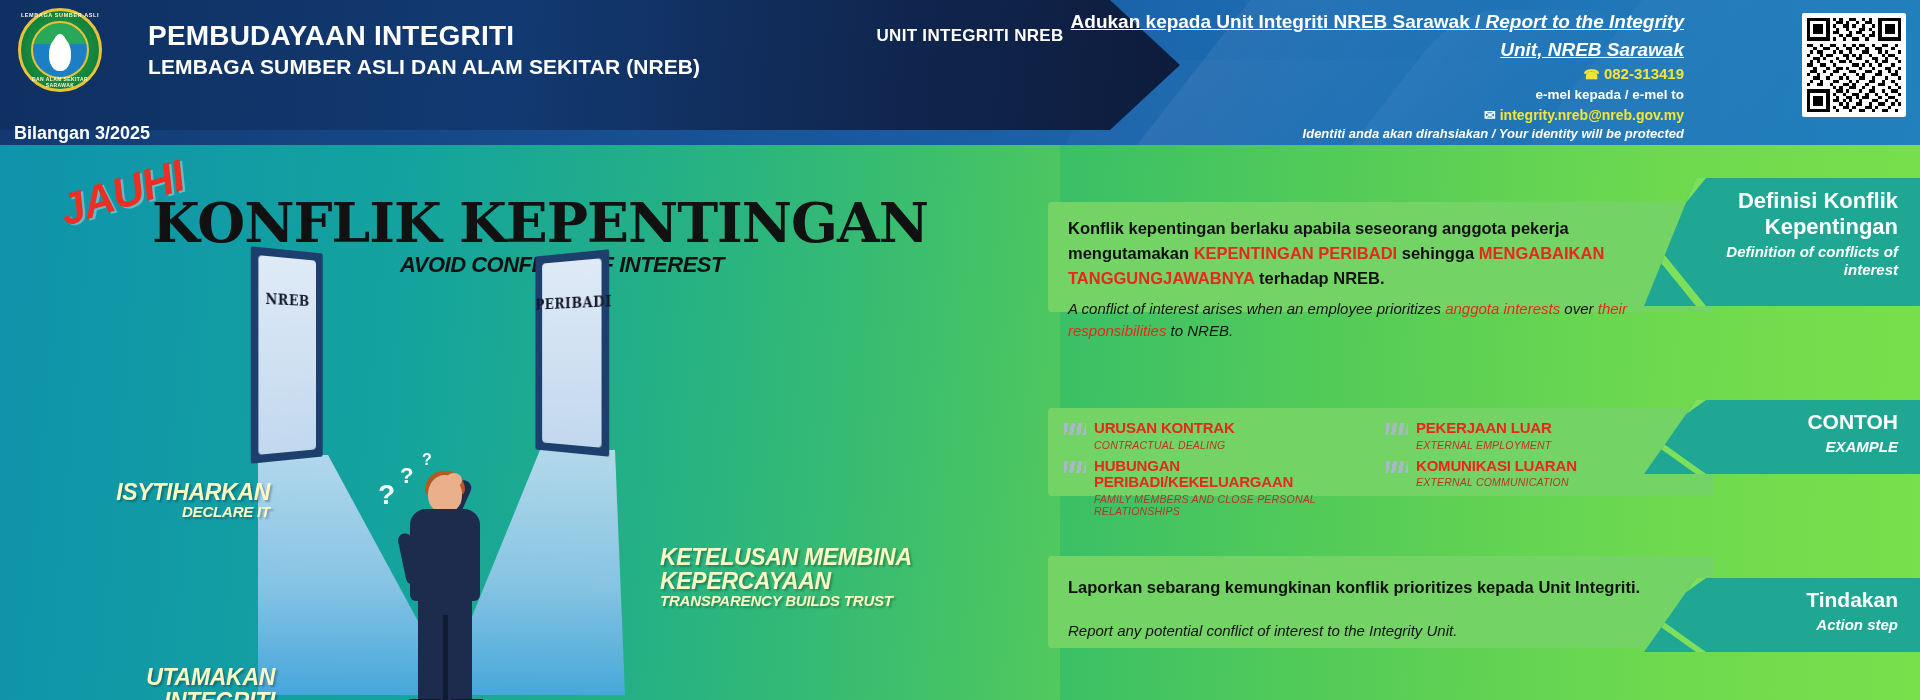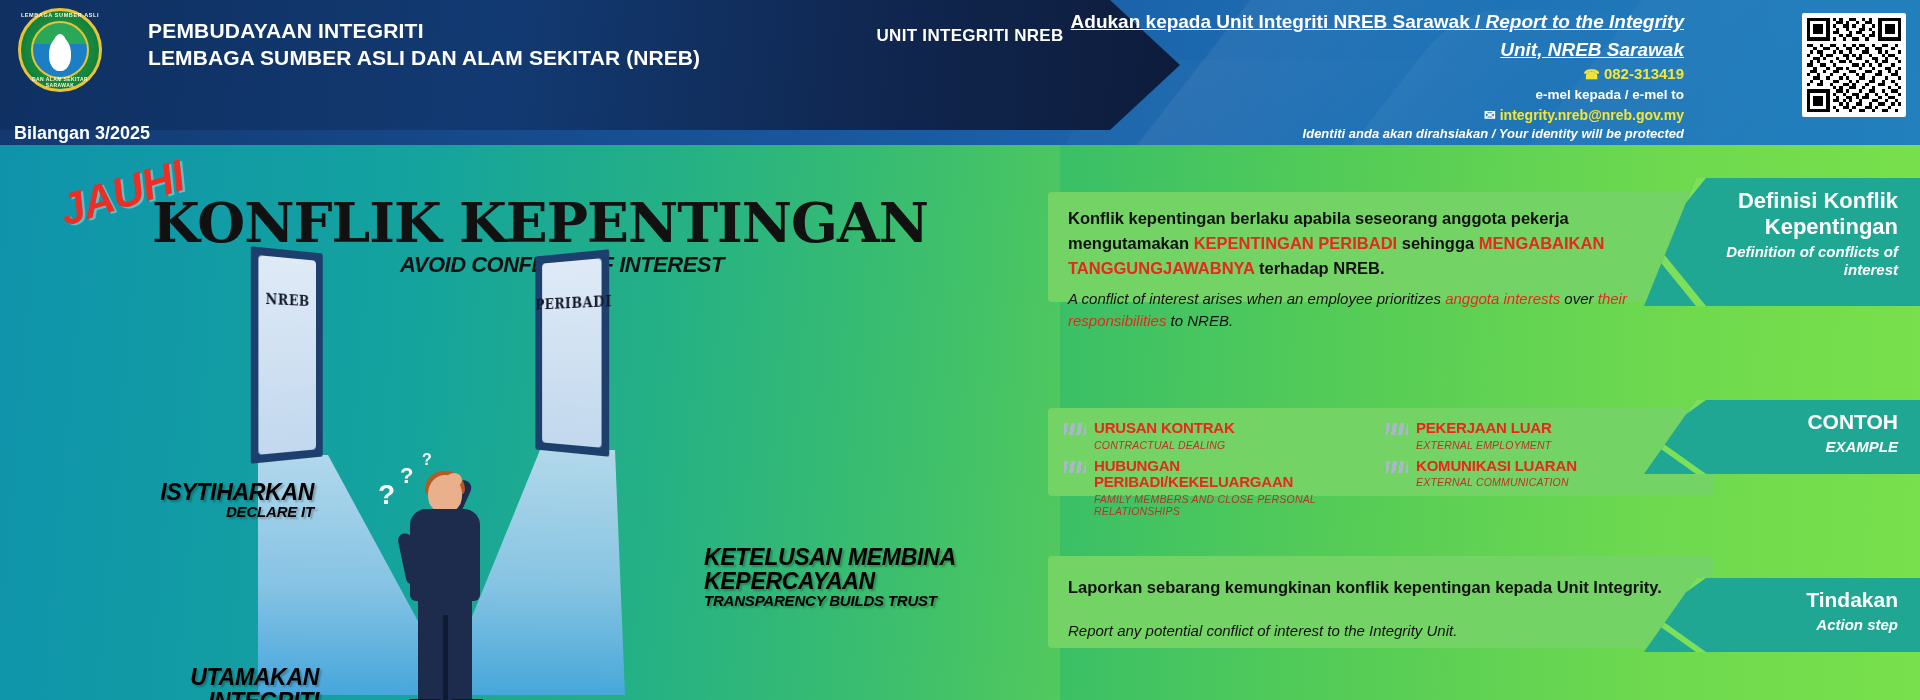--- a/index.html
+++ b/index.html
@@ -67,21 +67,21 @@
   .logo .lb {
     position:absolute; left:0; right:0; bottom:4px;
     text-align:center; font-size:5px; letter-spacing:.4px;
     color:#fff8d6; font-weight:bold;
   }
 
   .hdr-title {
     position:absolute; left:148px; top:18px; color:#fff;
     font-weight:bold; line-height:1.28;
   }
-  .hdr-title .l1 { font-size:21px; letter-spacing:.2px; }
+  .hdr-title .l1 { font-size:28px; letter-spacing:.2px; }
   .hdr-title .l2 { font-size:21px; letter-spacing:.1px; }
 
   .hdr-unit {
     position:absolute; left:820px; top:26px; width:300px;
     text-align:center; color:#fff; font-weight:bold; font-size:17px;
     letter-spacing:.3px;
   }
 
   .bilangan {
     position:absolute; left:14px; top:123px;
@@ -180,39 +180,38 @@
   .fig-body { position:absolute; left:22px; top:34px; width:70px;height:92px;border-radius:16px 16px 6px 6px;background:#1d2b4d;}
   .fig-legs { position:absolute; left:30px; top:122px; width:54px;height:104px;background:#1d2b4d;border-radius:4px 4px 2px 2px;}
   .fig-legs::after{content:"";position:absolute;left:25px;top:18px;width:5px;height:86px;background:#0f1a33;}
   .fig-shoeL{ position:absolute; left:20px; top:224px; width:34px;height:12px;border-radius:3px;background:#12182b;}
   .fig-shoeR{ position:absolute; left:62px; top:224px; width:34px;height:12px;border-radius:3px;background:#12182b;}
   .q1 {position:absolute; left:-10px; top:4px; color:#fff; font-size:28px; font-weight:bold;}
   .q2 {position:absolute; left:12px; top:-12px; color:#fff; font-size:22px; font-weight:bold;}
   .q3 {position:absolute; left:34px; top:-24px; color:#fff; font-size:16px; font-weight:bold;}
 
   .cap {
-    position:absolute; color:#000000; font-style:italic; font-weight:bold;
+    position:absolute; color:#fef9c3; font-style:italic; font-weight:bold;
     text-shadow:2px 2px 2px rgba(0,0,0,.25);
     line-height:1.05;
-    margin-left:44px;
   }
   .cap .big  { font-size:23px; letter-spacing:-.3px; display:block; }
   .cap .small{ font-size:15px; letter-spacing:-.2px; display:block; }
 
   .cap-declare    { left:110px; top:335px; text-align:right; width:160px; }
   .cap-integrity  { left:35px;  top:520px; text-align:right; width:240px; }
   .cap-trust      { left:660px; top:400px; text-align:left;  width:270px; }
 
   
   .panel {
     position:absolute;
     background:#74d365;
     border-radius:4px;
   }
-  .p-def  { left:1048px; top:192px; width:666px; height:110px; }
+  .p-def  { left:1048px; top:202px; width:666px; height:110px; }
   .p-ex   { left:1048px; top:408px; width:666px; height:88px;  }
   .p-act  { left:1048px; top:556px; width:666px; height:92px;  }
 
   .def-my { font-size:16.5px; font-weight:bold; color:#111; line-height:1.52; }
   .def-my .red { color:#e8281b; }
   .def-en { font-size:15px; font-style:italic; color:#111; line-height:1.45; margin-top:7px; }
   .def-en .red { color:#e8281b; }
   .p-def .pad { padding:14px 20px; }
 
   .ex-grid { display:flex; padding:12px 18px 0 16px; gap:12px; }
@@ -605,21 +604,21 @@
           <span class="ex-my" style="display:block">KOMUNIKASI LUARAN</span>
           <span class="ex-en" style="display:block">EXTERNAL COMMUNICATION</span>
         </span>
       </div>
     </div>
   </div>
 </div>
 
 <div class="panel p-act">
   <div class="pad">
-    <div class="act-my">Laporkan sebarang kemungkinan konflik kepentingan kepada Unit Integrity.</div>
+    <div class="act-my">Laporkan sebarang kemungkinan konflik prioritizes kepada Unit Integriti.</div>
     <div class="act-en">Report any potential conflict of interest to the Integrity Unit.</div>
   </div>
 </div>
 
 <div class="tab t-def">
   <div class="edge"></div>
   <div class="tx">
     <div class="my">Definisi Konflik Kepentingan</div>
     <div class="en">Definition of conflicts of interest</div>
   </div>

